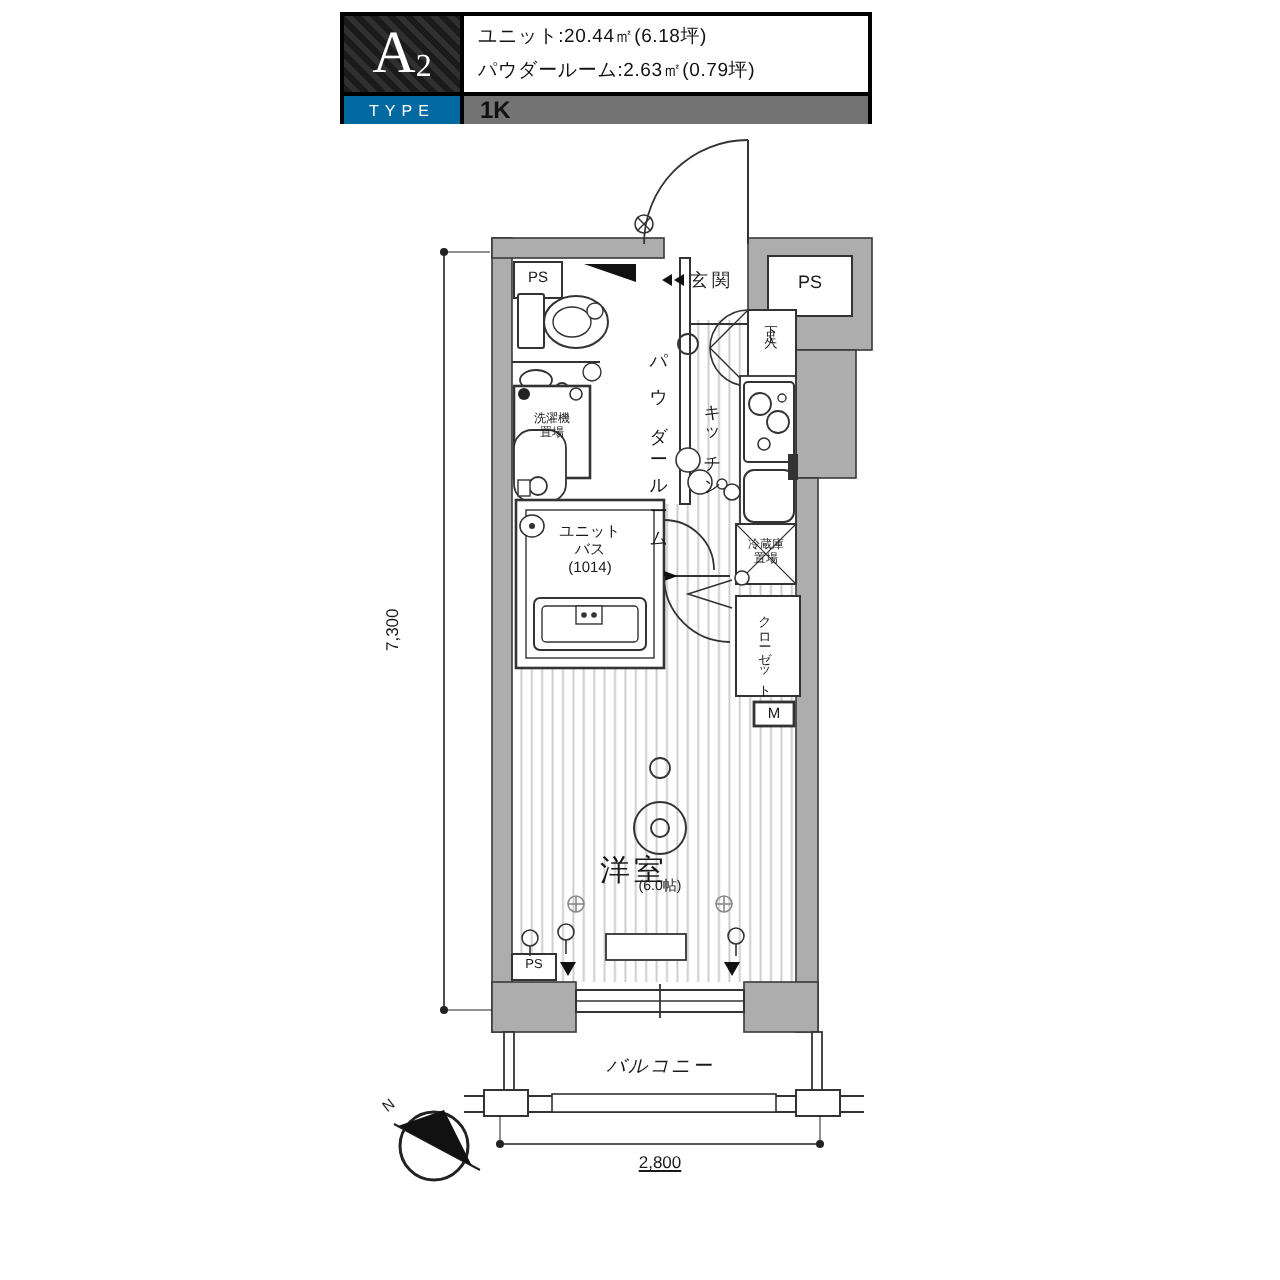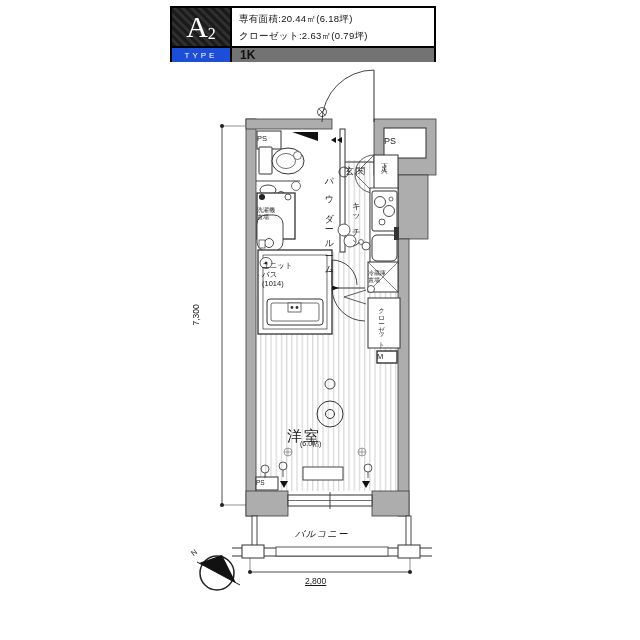--- a/index.html
+++ b/index.html
@@ -10,43 +10,43 @@
        display:grid;grid-template-columns:58px 1fr;grid-template-rows:38px 14px;
        gap:2px;padding:2px;box-sizing:border-box;}
   #hdr .tile{background:#242424;
        background-image:repeating-linear-gradient(45deg,#1b1b1b 0 3px,#303030 3px 6px);
        color:#fff;display:flex;align-items:center;justify-content:center;
        font-family:"Liberation Serif","DejaVu Serif",serif;}
   #hdr .tile .big{font-size:30px;line-height:1;}
   #hdr .tile .sub{font-size:16px;line-height:1;align-self:flex-end;margin-bottom:4px;}
   #hdr .info{background:#fff;color:#111;font-size:9.5px;line-height:17px;
        padding:2px 0 0 7px;letter-spacing:0.3px;}
-  #hdr .typebox{background:#1d4ed8;color:#fff;font-size:8px;letter-spacing:3px;
+  #hdr .typebox{background:#0369a1;color:#fff;font-size:8px;letter-spacing:3px;
        display:flex;align-items:center;justify-content:center;}
   #hdr .onek{background:#737373;color:#111;font-size:12px;font-weight:bold;
        display:flex;align-items:center;padding-left:8px;}
   
   .lbl{position:absolute;color:#1a1a1a;line-height:1.15;white-space:pre-line;}
   .vtext{writing-mode:vertical-rl;text-orientation:upright;}
-  .ctr{}
+  .ctr{text-align:center;}
   svg{position:absolute;left:0;top:0;}
 </style>
 </head>
 <body>
 
 <div id="stage">
 
   <div id="hdr">
     <div class="tile">
       <span class="big">A</span>
         <span class="sub">2</span>
     </div>
     <div class="info">
-      <div>専有面積:20.44㎡(6.18坪)</div>
-      <div>クローゼット:2.63㎡(0.79坪)</div>
+      <div>ユニット:20.44㎡(6.18坪)</div>
+      <div>パウダールーム:2.63㎡(0.79坪)</div>
     </div>
     <div class="typebox">TYPE</div>
     <div class="onek">1K</div>
   </div>
 
   <svg width="640" height="640" viewBox="0 0 640 640">
     <defs>
       <pattern id="flr" width="5.2" height="10" patternUnits="userSpaceOnUse">
         <rect width="5.2" height="10" fill="#ffffff"></rect>
         <line x1="0.7" y1="0" x2="0.7" y2="10" stroke="#c9c9c9" stroke-width="0.9"></line>
@@ -233,21 +233,21 @@
     <g>
       <circle cx="217" cy="573" r="17" fill="#fff" stroke="#222" stroke-width="1.5"></circle>
       <line x1="197" y1="562" x2="240" y2="585" stroke="#222" stroke-width="1"></line>
       <polygon points="199,563 236,583 222,555" fill="#111"></polygon>
     </g>
   </svg>
 
   <div class="lbl ctr" style="left:384px;top:136px;width:42px;font-size:9px;">PS</div>
   <div class="lbl ctr" style="left:257px;top:135px;width:24px;font-size:7.5px;">PS</div>
   <div class="lbl ctr" style="left:256px;top:479px;width:22px;font-size:6.5px;">PS</div>
-  <div class="lbl" style="left:345px;top:135px;font-size:9px;letter-spacing:2px;margin-top:31px;">玄関</div>
+  <div class="lbl" style="left:345px;top:135px;font-size:9px;letter-spacing:2px;">玄関</div>
   <div class="lbl vtext" style="left:381px;top:158px;font-size:6.5px;letter-spacing:2px;">下足入</div>
   <div class="lbl vtext" style="left:351px;top:196px;font-size:8.5px;letter-spacing:3px;">キッチン</div>
   <div class="lbl ctr" style="left:368px;top:270px;width:30px;font-size:6px;line-height:7px;">冷蔵庫
 置場</div>
   <div class="lbl vtext" style="left:378px;top:303px;font-size:6.5px;letter-spacing:1px;">クローゼット</div>
   <div class="lbl ctr" style="left:377px;top:353px;width:20px;font-size:7.5px;">M</div>
   <div class="lbl vtext" style="left:324px;top:170px;font-size:9px;letter-spacing:8px;">パウダールーム</div>
   <div class="lbl ctr" style="left:257px;top:207px;width:38px;font-size:6px;line-height:7px;">洗濯機
 置場</div>
   <div class="lbl ctr" style="left:262px;top:261px;width:66px;font-size:7.5px;line-height:9px;">ユニット

